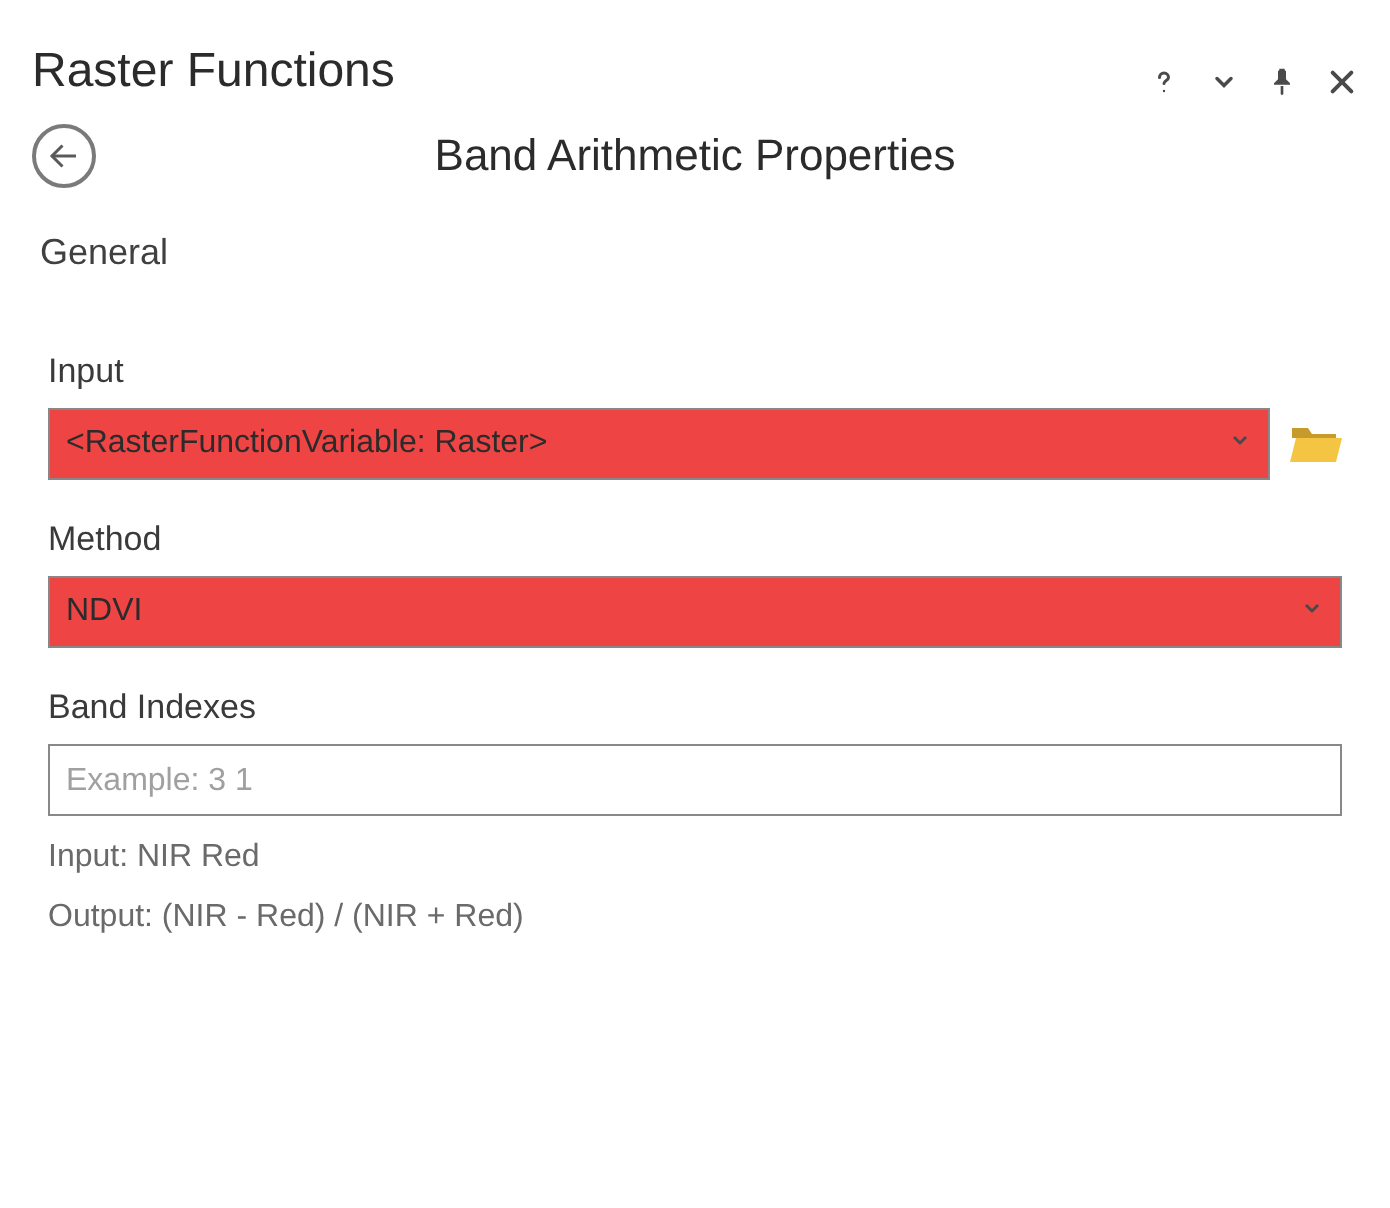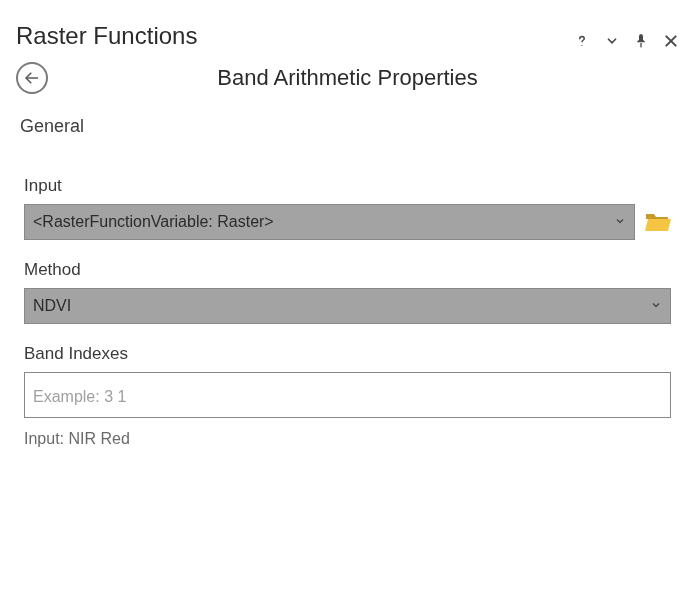--- a/index.html
+++ b/index.html
@@ -12,25 +12,25 @@
     .back-btn { width: 32px; height: 32px; border: 2px solid #7a7a7a; border-radius: 50%; display: flex; align-items: center; justify-content: center; cursor: pointer; background: #fff; }
     .back-btn svg { fill: none; stroke: #5a5a5a; stroke-width: 2; }
     .subtitle { position: absolute; left: 50%; transform: translateX(-50%); font-size: 22px; font-weight: 400; color: #2b2b2b; }
     .tabs { display: flex; gap: 22px; padding: 0 20px; border-bottom: 0; }
     .tab { font-size: 18px; padding: 4px 0 8px 0; color: #404040; cursor: pointer; border-bottom: 3px solid transparent; }
     .tab.active { color: #2b2b2b; font-weight: 600; border-bottom: 3px solid #007ac2; }
     .panel { padding: 28px 24px 16px 24px; }
     .field { margin-bottom: 20px; }
     .field-label { font-size: 17px; color: #3a3a3a; margin-bottom: 8px; display: block; }
     .row { display: flex; align-items: center; gap: 10px; }
-    .select-wrap { flex: 1; position: relative; border: 1px solid #888; background: #a3a3a3; height: 36px; display: flex; align-items: center; padding: 0 30px 0 8px; cursor: pointer; }
+    .select-wrap { flex: 1; position: relative; border: 1px solid #888; background: #ef4444; height: 36px; display: flex; align-items: center; padding: 0 30px 0 8px; cursor: pointer; }
     .select-wrap .chev { position: absolute; right: 8px; top: 50%; transform: translateY(-50%); pointer-events: none; }
     .select-text { font-size: 16px; color: #2b2b2b; white-space: nowrap; overflow: hidden; text-overflow: ellipsis; }
     .folder-btn { cursor: pointer; display: flex; align-items: center; }
-    .text-input { width: 100%; border: 1px solid #888; background: #fff; height: 46px; padding: 0 8px; font-size: 20px; color: #000000; font-family: inherit; }
+    .text-input { width: 100%; border: 1px solid #888; background: #fff; height: 36px; padding: 0 8px; font-size: 15px; color: #000000; font-family: inherit; }
     .text-input::placeholder { color: #a0a0a0; font-size: 16px; }
     .info-text { font-size: 16px; color: #6a6a6a; margin-top: 4px; line-height: 1.6; }
   </style>
 </head>
 <body>
 
 <div class="header">
   <div class="header-title">Raster Functions</div>
   <div class="header-icons">
     <span class="icon">
@@ -105,14 +105,15 @@
       </span>
     </div>
   </div>
 
   <div class="field" style="margin-bottom:8px;">
     <label class="field-label">Band Indexes</label>
     <input type="text" class="text-input" placeholder="Example: 3 1" style="">
   </div>
 
   <div class="info-text">Input: NIR Red</div>
+  <div class="info-text">Output: (NIR - Red) / (NIR + Red)</div>
 
 </div>
 
 </body></html>

